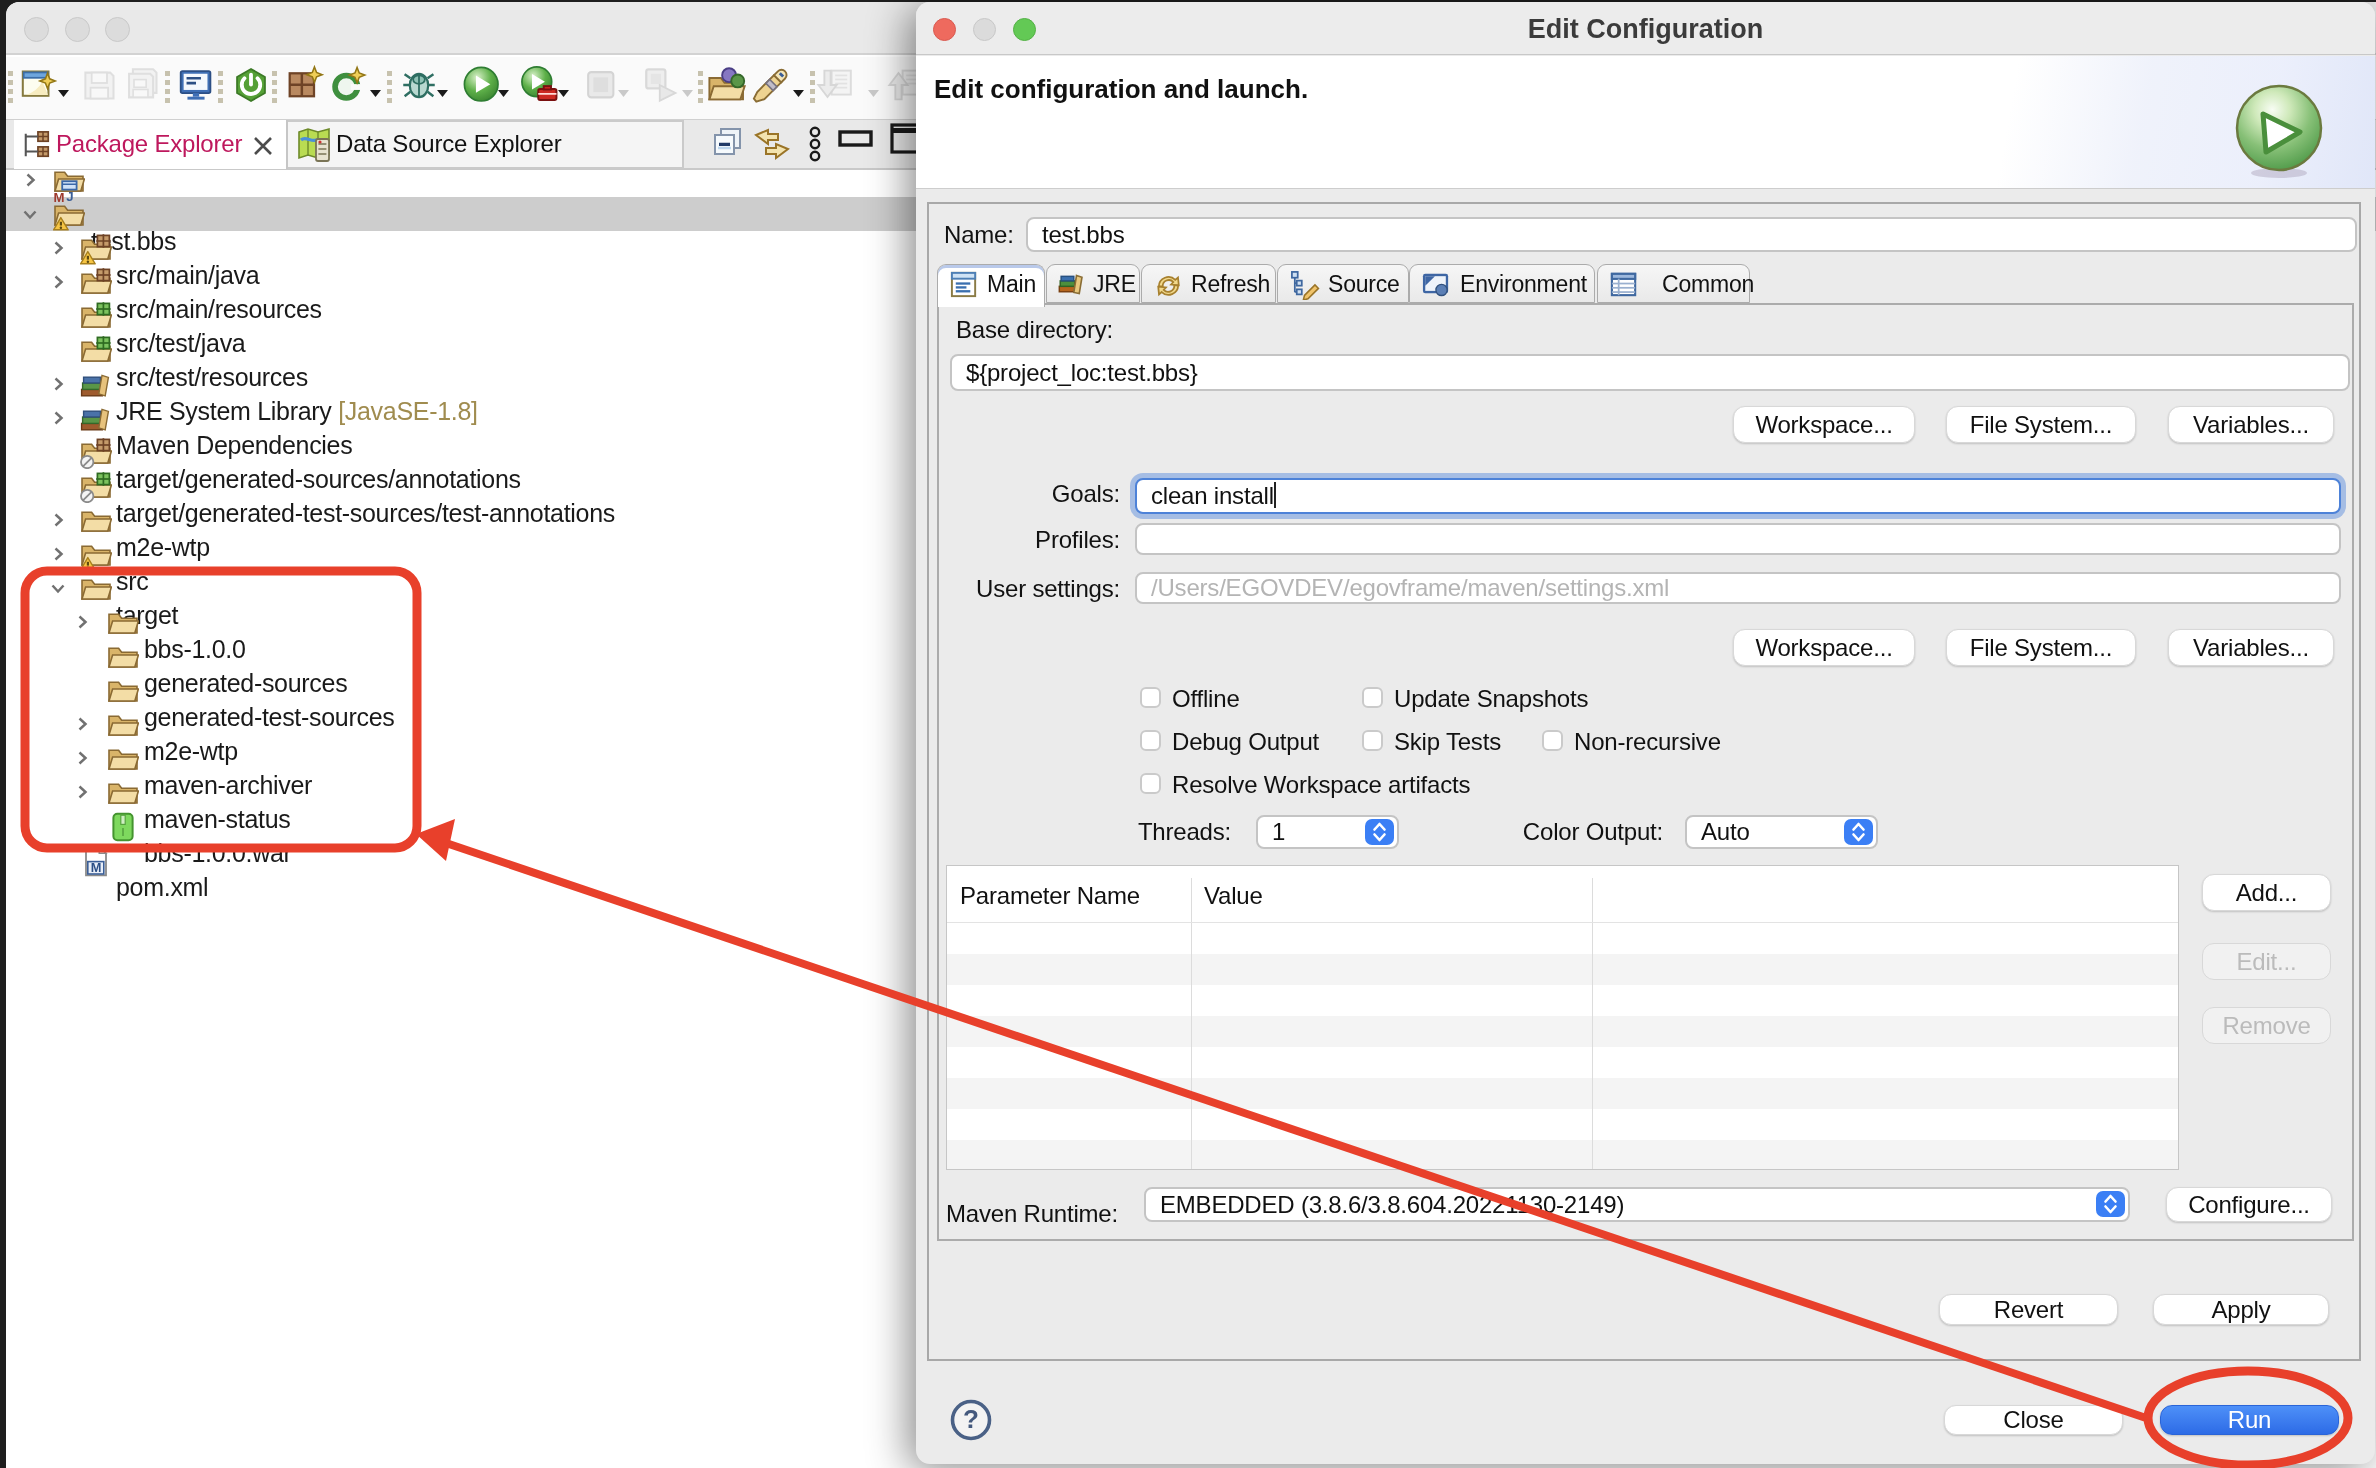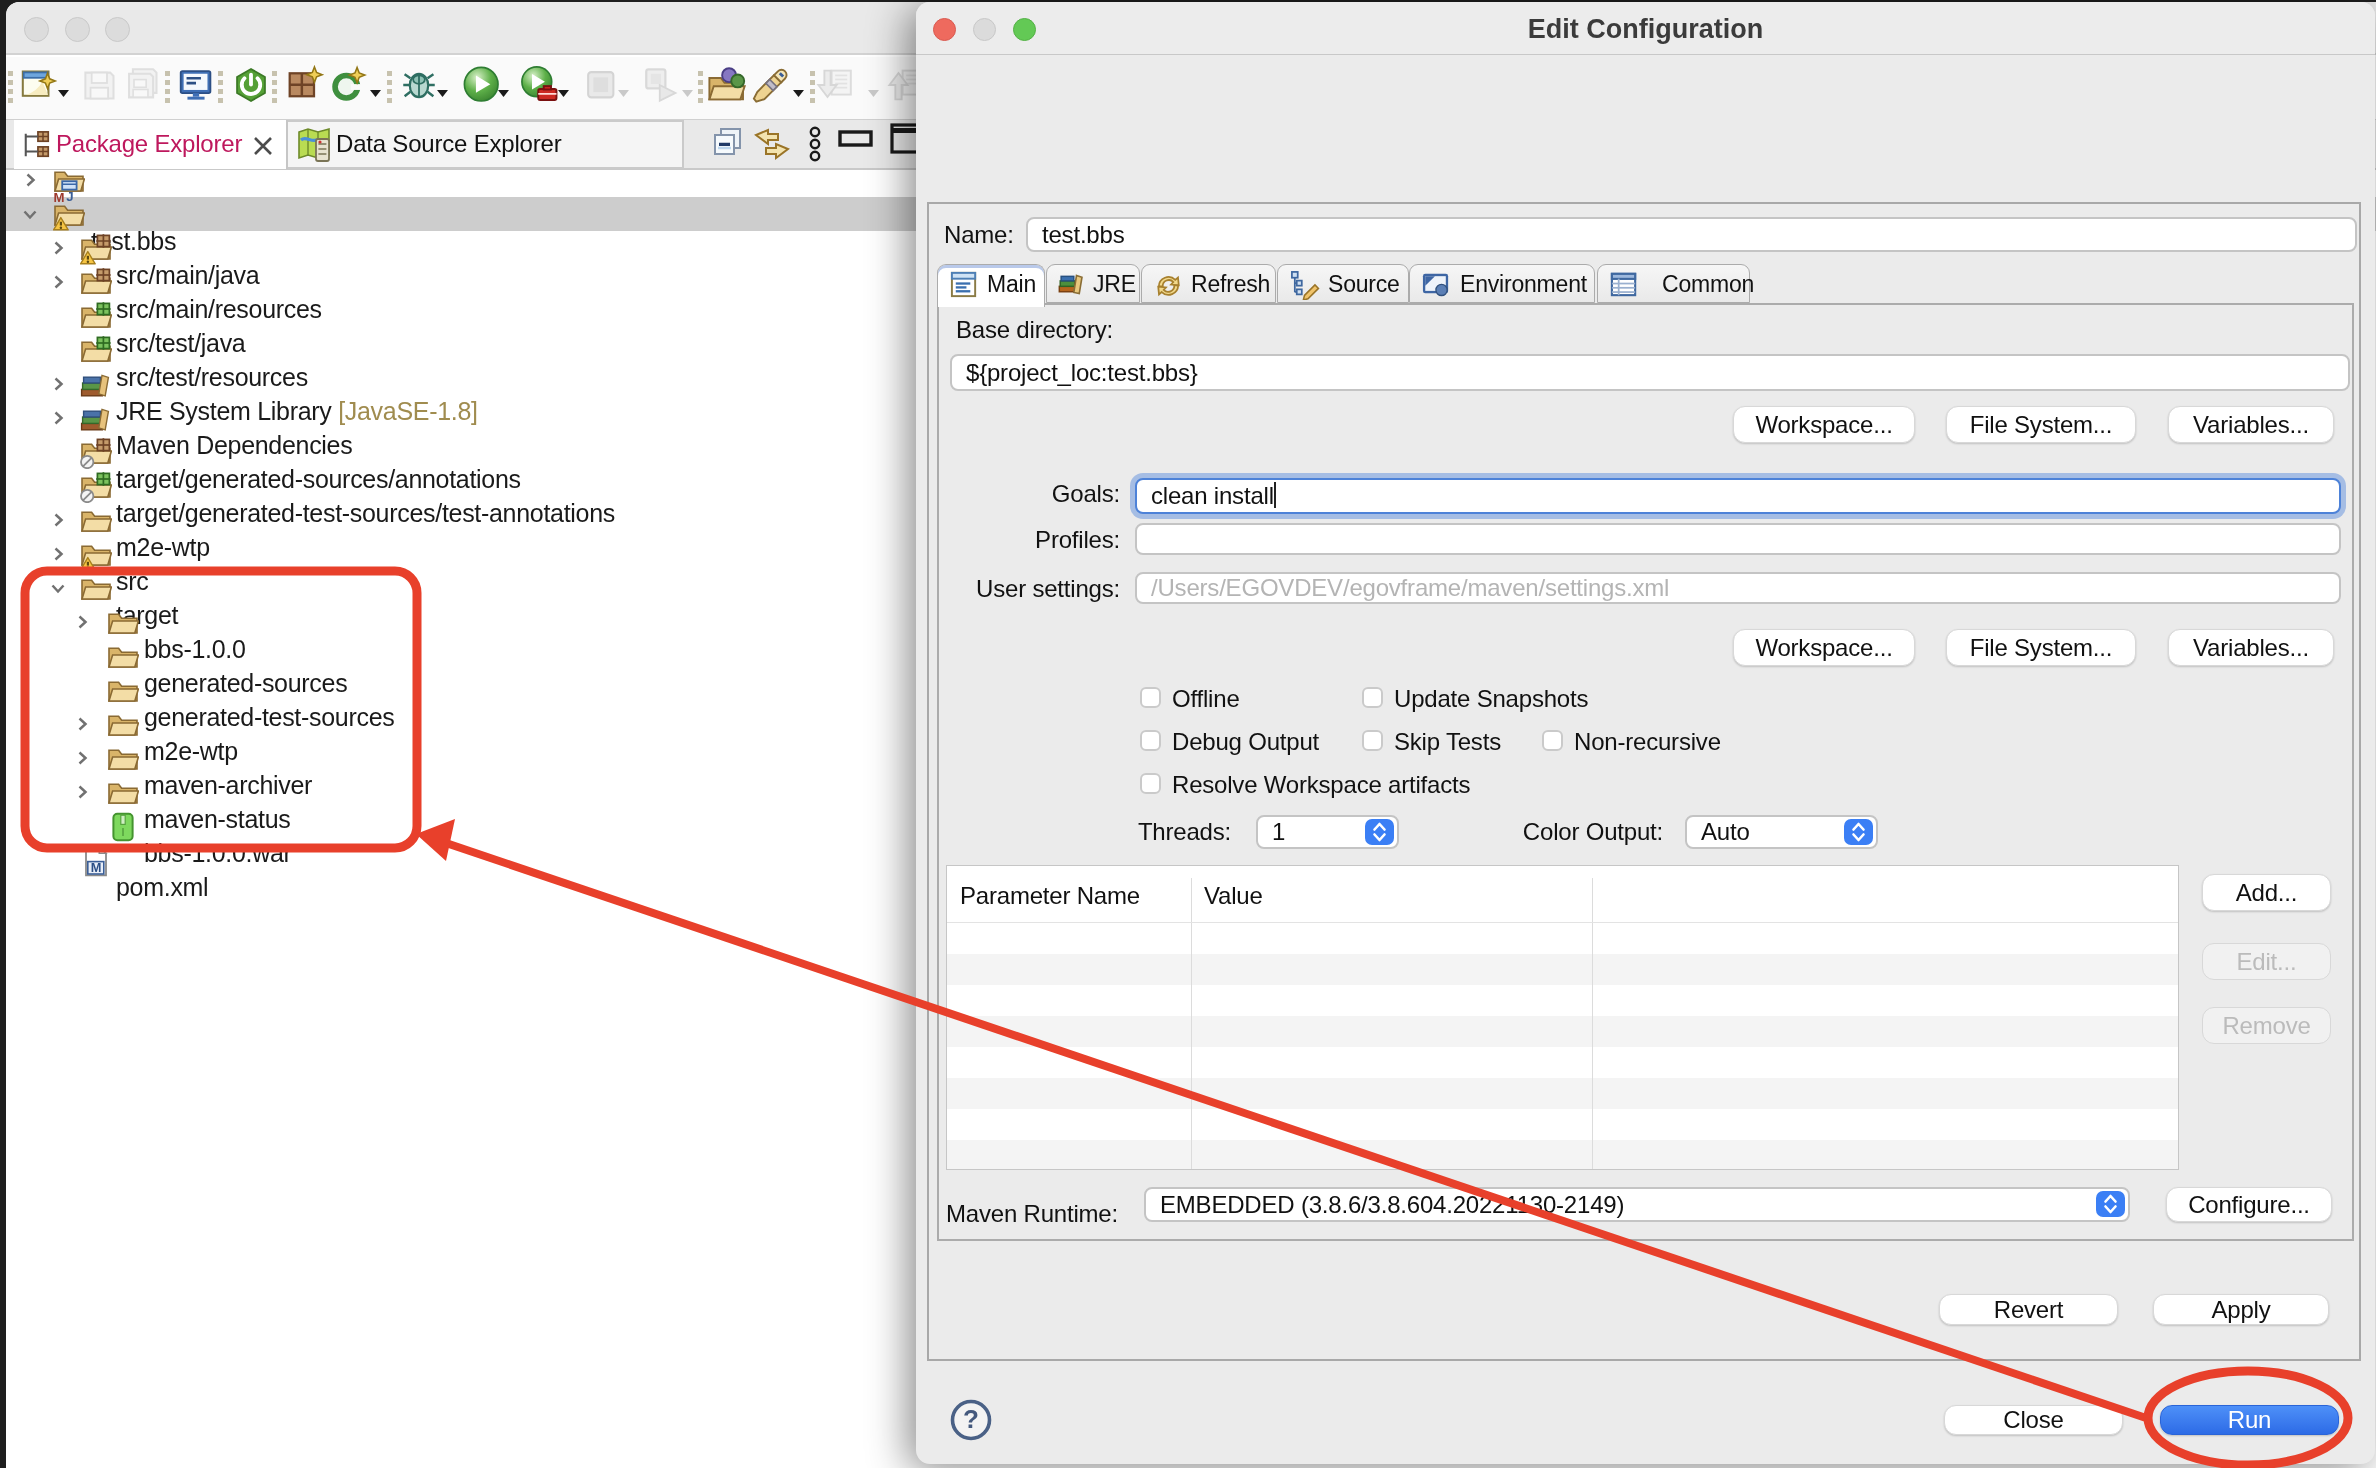--- a/index.html
+++ b/index.html
@@ -531,20 +531,39 @@
       </div>
 
 </div>
 
 <div id="dlg" class="abs">
   <div id="dtitle" class="abs">
     <div class="tl" style="left:17px; background:#ee6a5e; border:1px solid #d95a50;"></div>
     <div class="tl" style="left:57px; background:#dbdbdb; border:1px solid #c8c8c8;"></div>
     <div class="tl" style="left:97px; background:#63c955; border:1px solid #53b145;"></div>
     <div id="dtitletext" class="abs">Edit Configuration</div>
+  </div>
+  <div id="dhead" class="abs">
+    <div class="abs" id="banner"></div>
+    <div id="dheadtext" class="abs">Edit configuration and launch.</div>
+    <div class="abs" style="left:1316px; top:25px;">
+      <svg width="94" height="100" viewBox="0 0 94 100">
+        <defs>
+          <radialGradient id="gball" cx="42%" cy="28%" r="75%">
+            <stop offset="0%" stop-color="#f8fdf4"></stop>
+            <stop offset="28%" stop-color="#cfe9ba"></stop>
+            <stop offset="62%" stop-color="#87c077"></stop>
+            <stop offset="100%" stop-color="#4f9a49"></stop>
+          </radialGradient>
+        </defs>
+        <ellipse cx="47" cy="92" rx="28" ry="5" fill="rgba(120,100,130,0.25)"></ellipse>
+        <circle cx="47" cy="47" r="42" fill="url(#gball)" stroke="#6b7a3f" stroke-width="2.5"></circle>
+        <path d="M31 33 L68 51 L34 71 Z" fill="#fff" stroke="#4a8f3c" stroke-width="5" stroke-linejoin="round"></path>
+      </svg>
+    </div>
   </div>
   <div id="dbody" class="abs">
     <div class="groupbox abs"></div>
     <div class="llabel" style="left:28px; top:31px;">Name:</div>
     <div class="tfield" style="left:110px; top:27px; width:1331px; height:35px;">test.bbs</div>
 
     <div class="dtab act" style="left:21px; width:108px; height:43px;">
       <span style="left:11px; top:4px;"><svg width="31" height="31" viewBox="0 0 16 16">
               <rect x="1.5" y="2" width="12" height="12" fill="#fff" stroke="#8a7b45" stroke-width="1"></rect>
               <rect x="1.5" y="2" width="12" height="3" fill="#cfe3f5" stroke="#4d7fb5" stroke-width="1"></rect>

